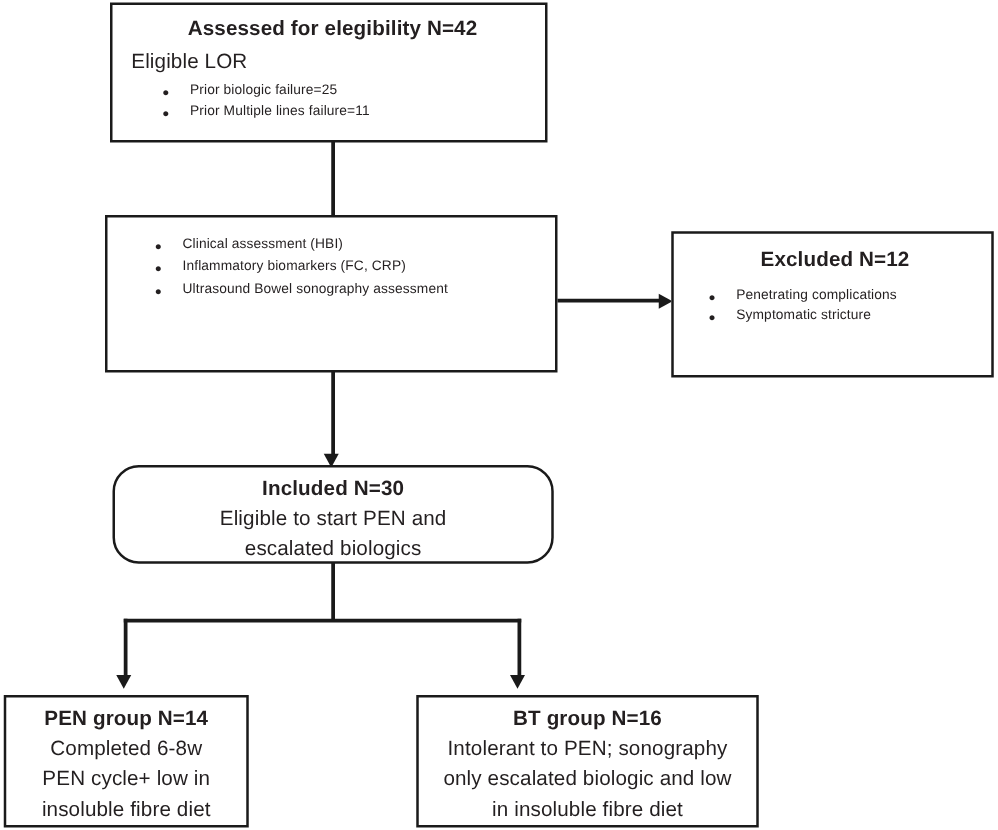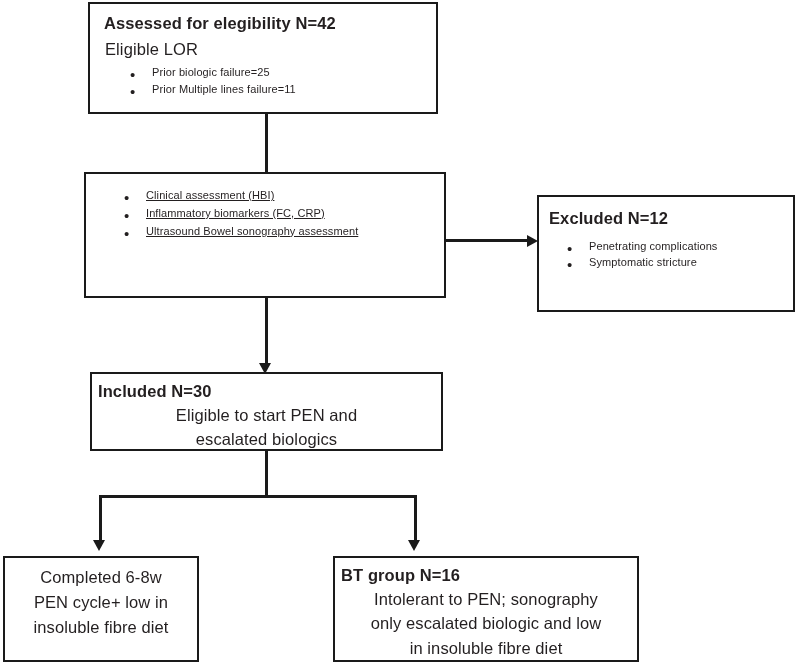--- a/index.html
+++ b/index.html
@@ -28,20 +28,21 @@
   .node {
     position: absolute;
     box-sizing: border-box;
     background: #ffffff;
     border: 2.5px solid #1a1a1a;
     padding: 0;
   }
 
   .node-title {
     font-weight: bold;
+    text-align: center;
     font-size: 16.5px;
     letter-spacing: 0.1px;
     line-height: 1.25;
   }
 
   .node-line {
     font-size: 16.5px;
     line-height: 1.5;
     letter-spacing: 0.1px;
   }
@@ -79,49 +80,50 @@
   }
   #node-assessed .node-title { margin: 0 0 3px 0; }
   #node-assessed .sub-line { margin: 0 0 3px 1px; }
   #node-assessed ul.bullets { margin-left: 24px; }
 
   #node-workup {
     left: 84px; top: 172px;
     width: 362px; height: 126px;
     padding: 13px 8px 0 18px;
   }
-  #node-workup ul.bullets { margin-left: 18px; text-decoration: underline; }
+  #node-workup ul.bullets { margin-left: 18px; }
   #node-workup ul.bullets li { line-height: 1.62; }
 
   #node-excluded {
-    left: 537px; top: 195px;
+    left: 537px; top: 185px;
     width: 258px; height: 117px;
     padding: 11px 6px 0 10px;
   }
   #node-excluded .node-title { margin: 0 0 9px 0; }
   #node-excluded ul.bullets { margin-left: 16px; }
   #node-excluded ul.bullets li { line-height: 1.5; }
 
   #node-included {
     left: 90px; top: 372px;
     width: 353px; height: 79px;
     padding: 7px 6px 0 6px;
+    border-radius: 21px;
   }
   #node-included .node-title { margin: 0 0 1px 0; }
 
   #node-pen {
     left: 3px; top: 556px;
     width: 196px; height: 106px;
     padding: 7px 5px 0 5px;
   }
   #node-pen .node-title { margin: 0 0 1px 0; }
 
   #node-bt {
     left: 333px; top: 556px;
-    width: 306px; height: 106px;
+    width: 274px; height: 106px;
     padding: 7px 6px 0 6px;
   }
   #node-bt .node-title { margin: 0 0 1px 0; }
 
   
   .conn {
     position: absolute;
     background: #1a1a1a;
   }
   .conn-v { width: 2.5px; }
@@ -206,20 +208,21 @@
   </div>
 
   <div class="conn conn-v" id="edge4-v"></div>
   <div class="conn conn-h" id="edge4-h"></div>
   <div class="conn conn-v" id="edge4-left-v"></div>
   <div class="arrowhead arrow-down" id="edge4-left-head"></div>
   <div class="conn conn-v" id="edge4-right-v"></div>
   <div class="arrowhead arrow-down" id="edge4-right-head"></div>
 
   <div class="node" id="node-pen">
+    <div class="node-title">PEN group N=14</div>
     <div class="node-line center-line">Completed 6-8w</div>
     <div class="node-line center-line">PEN cycle+ low in</div>
     <div class="node-line center-line">insoluble fibre diet</div>
   </div>
 
   <div class="node" id="node-bt">
     <div class="node-title">BT group N=16</div>
     <div class="node-line center-line">Intolerant to PEN; sonography</div>
     <div class="node-line center-line">only escalated biologic and low</div>
     <div class="node-line center-line">in insoluble fibre diet</div>

